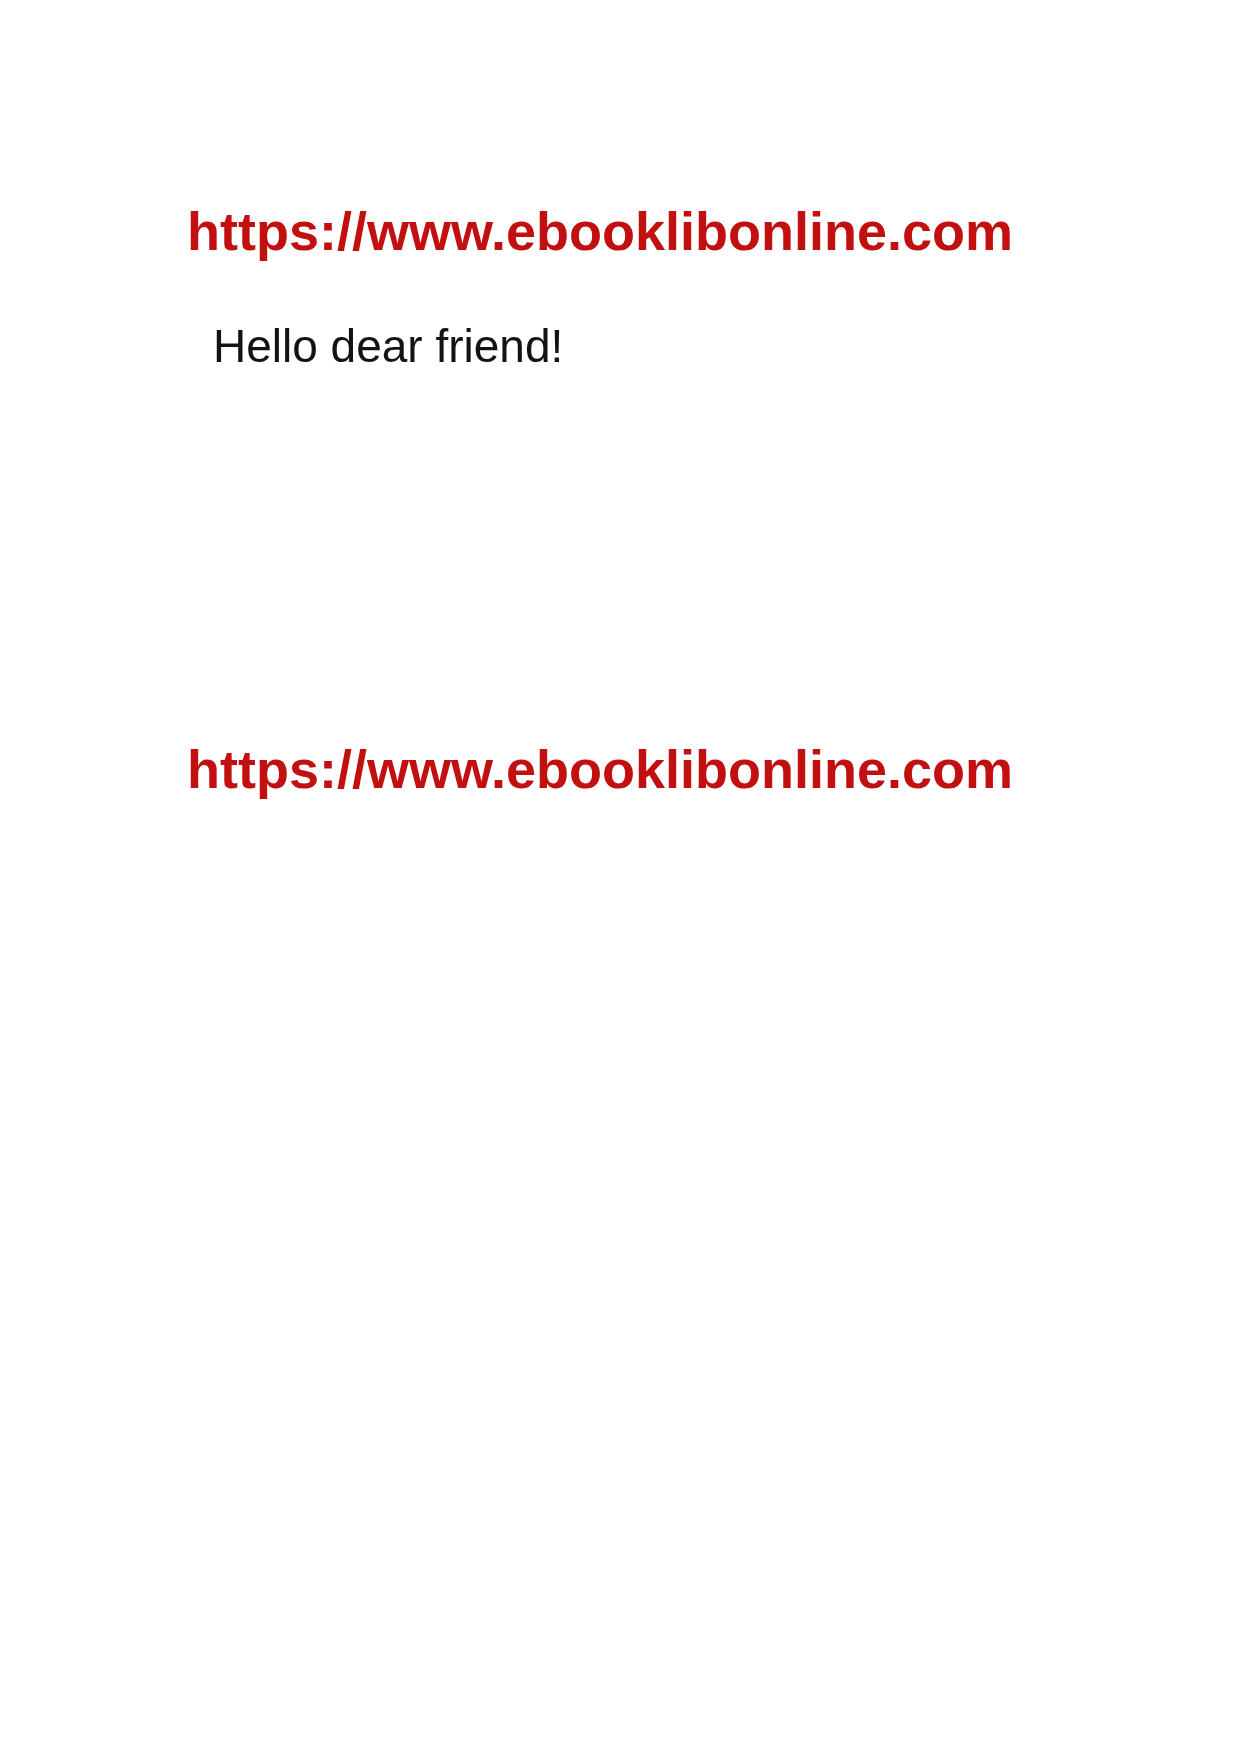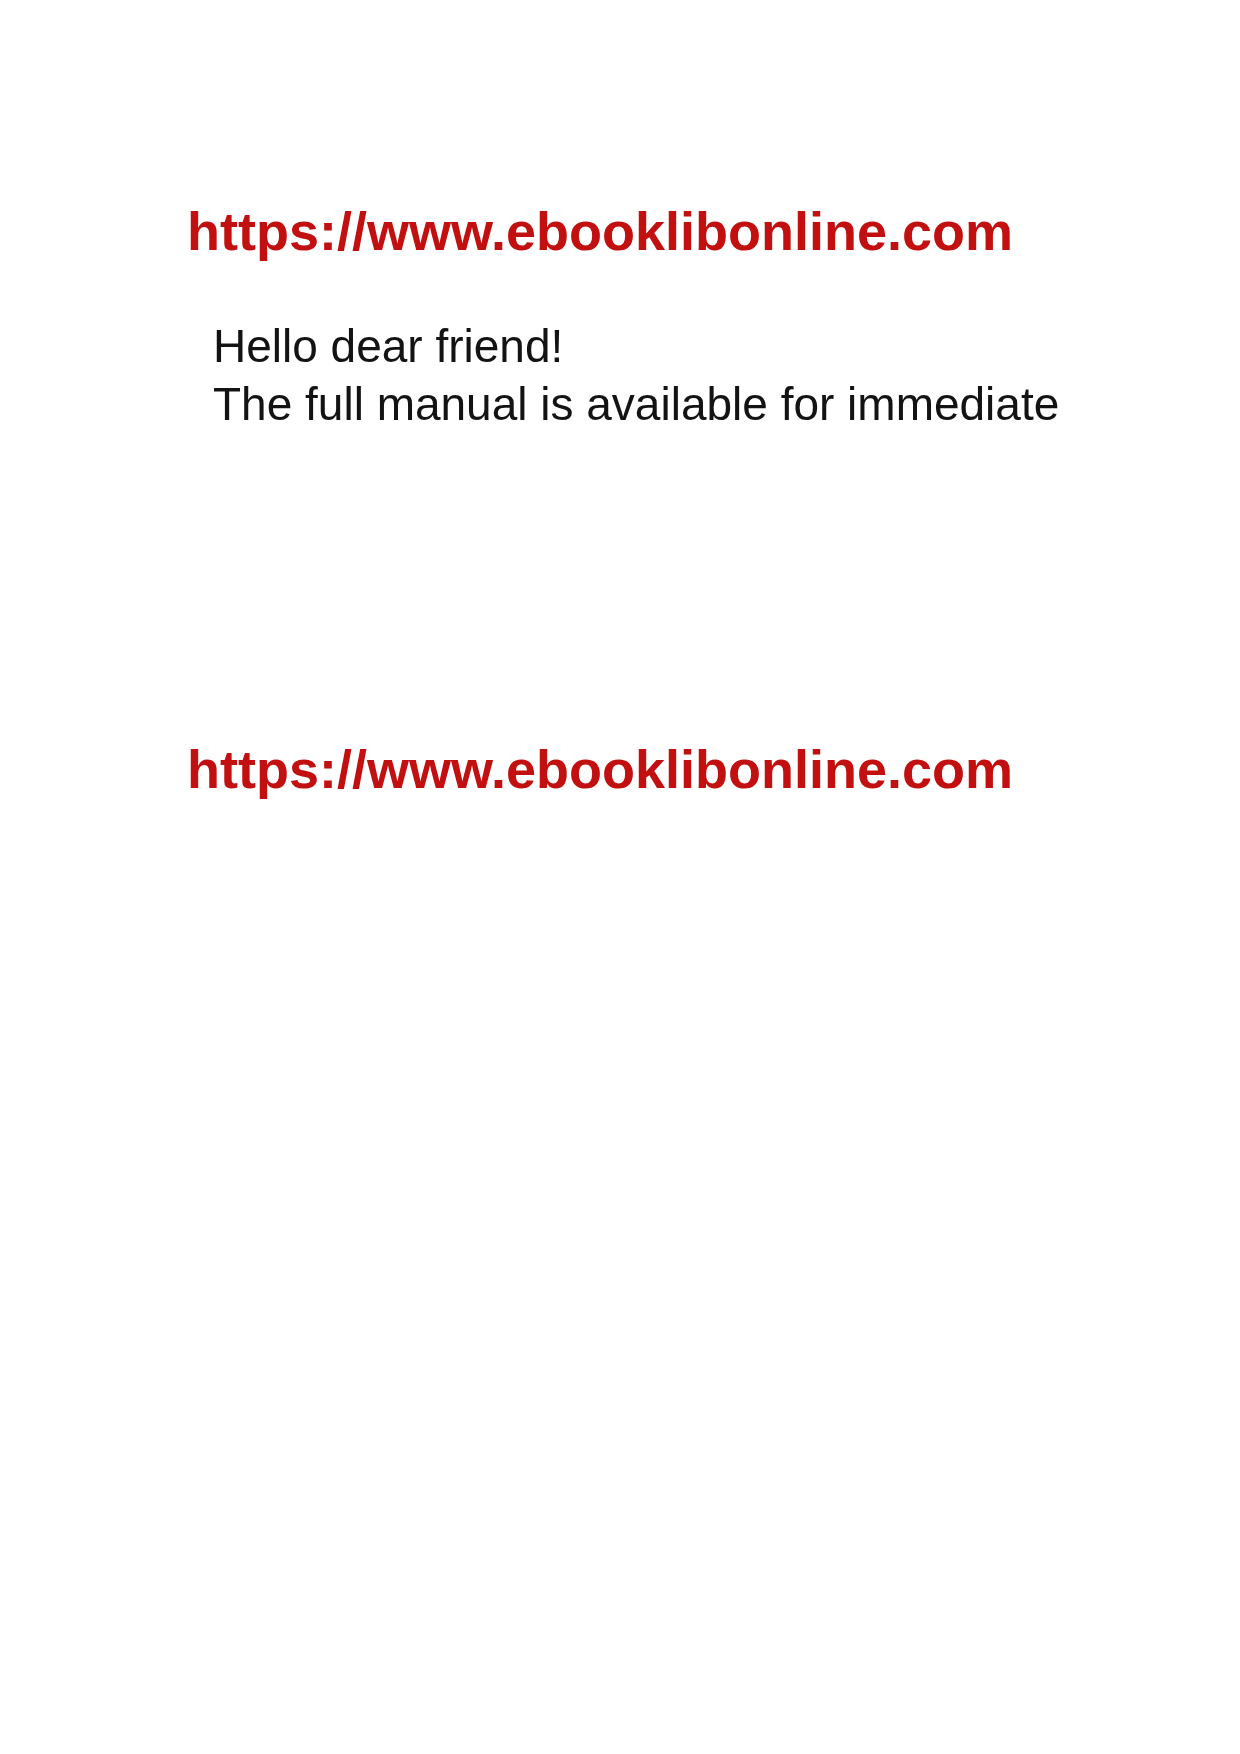--- a/index.html
+++ b/index.html
@@ -48,18 +48,17 @@
 </style>
 </head>
 <body>
 
 <div class="page">
 
   <div class="doc-link top">https://www.ebooklibonline.com</div>
 
   <div class="message">
     <div class="line">Hello dear friend!</div>
-    <div class="line">The full manual is available for immediate</div>
   </div>
 
   <div class="doc-link bottom">https://www.ebooklibonline.com</div>
 
 </div>
 
 </body></html>

